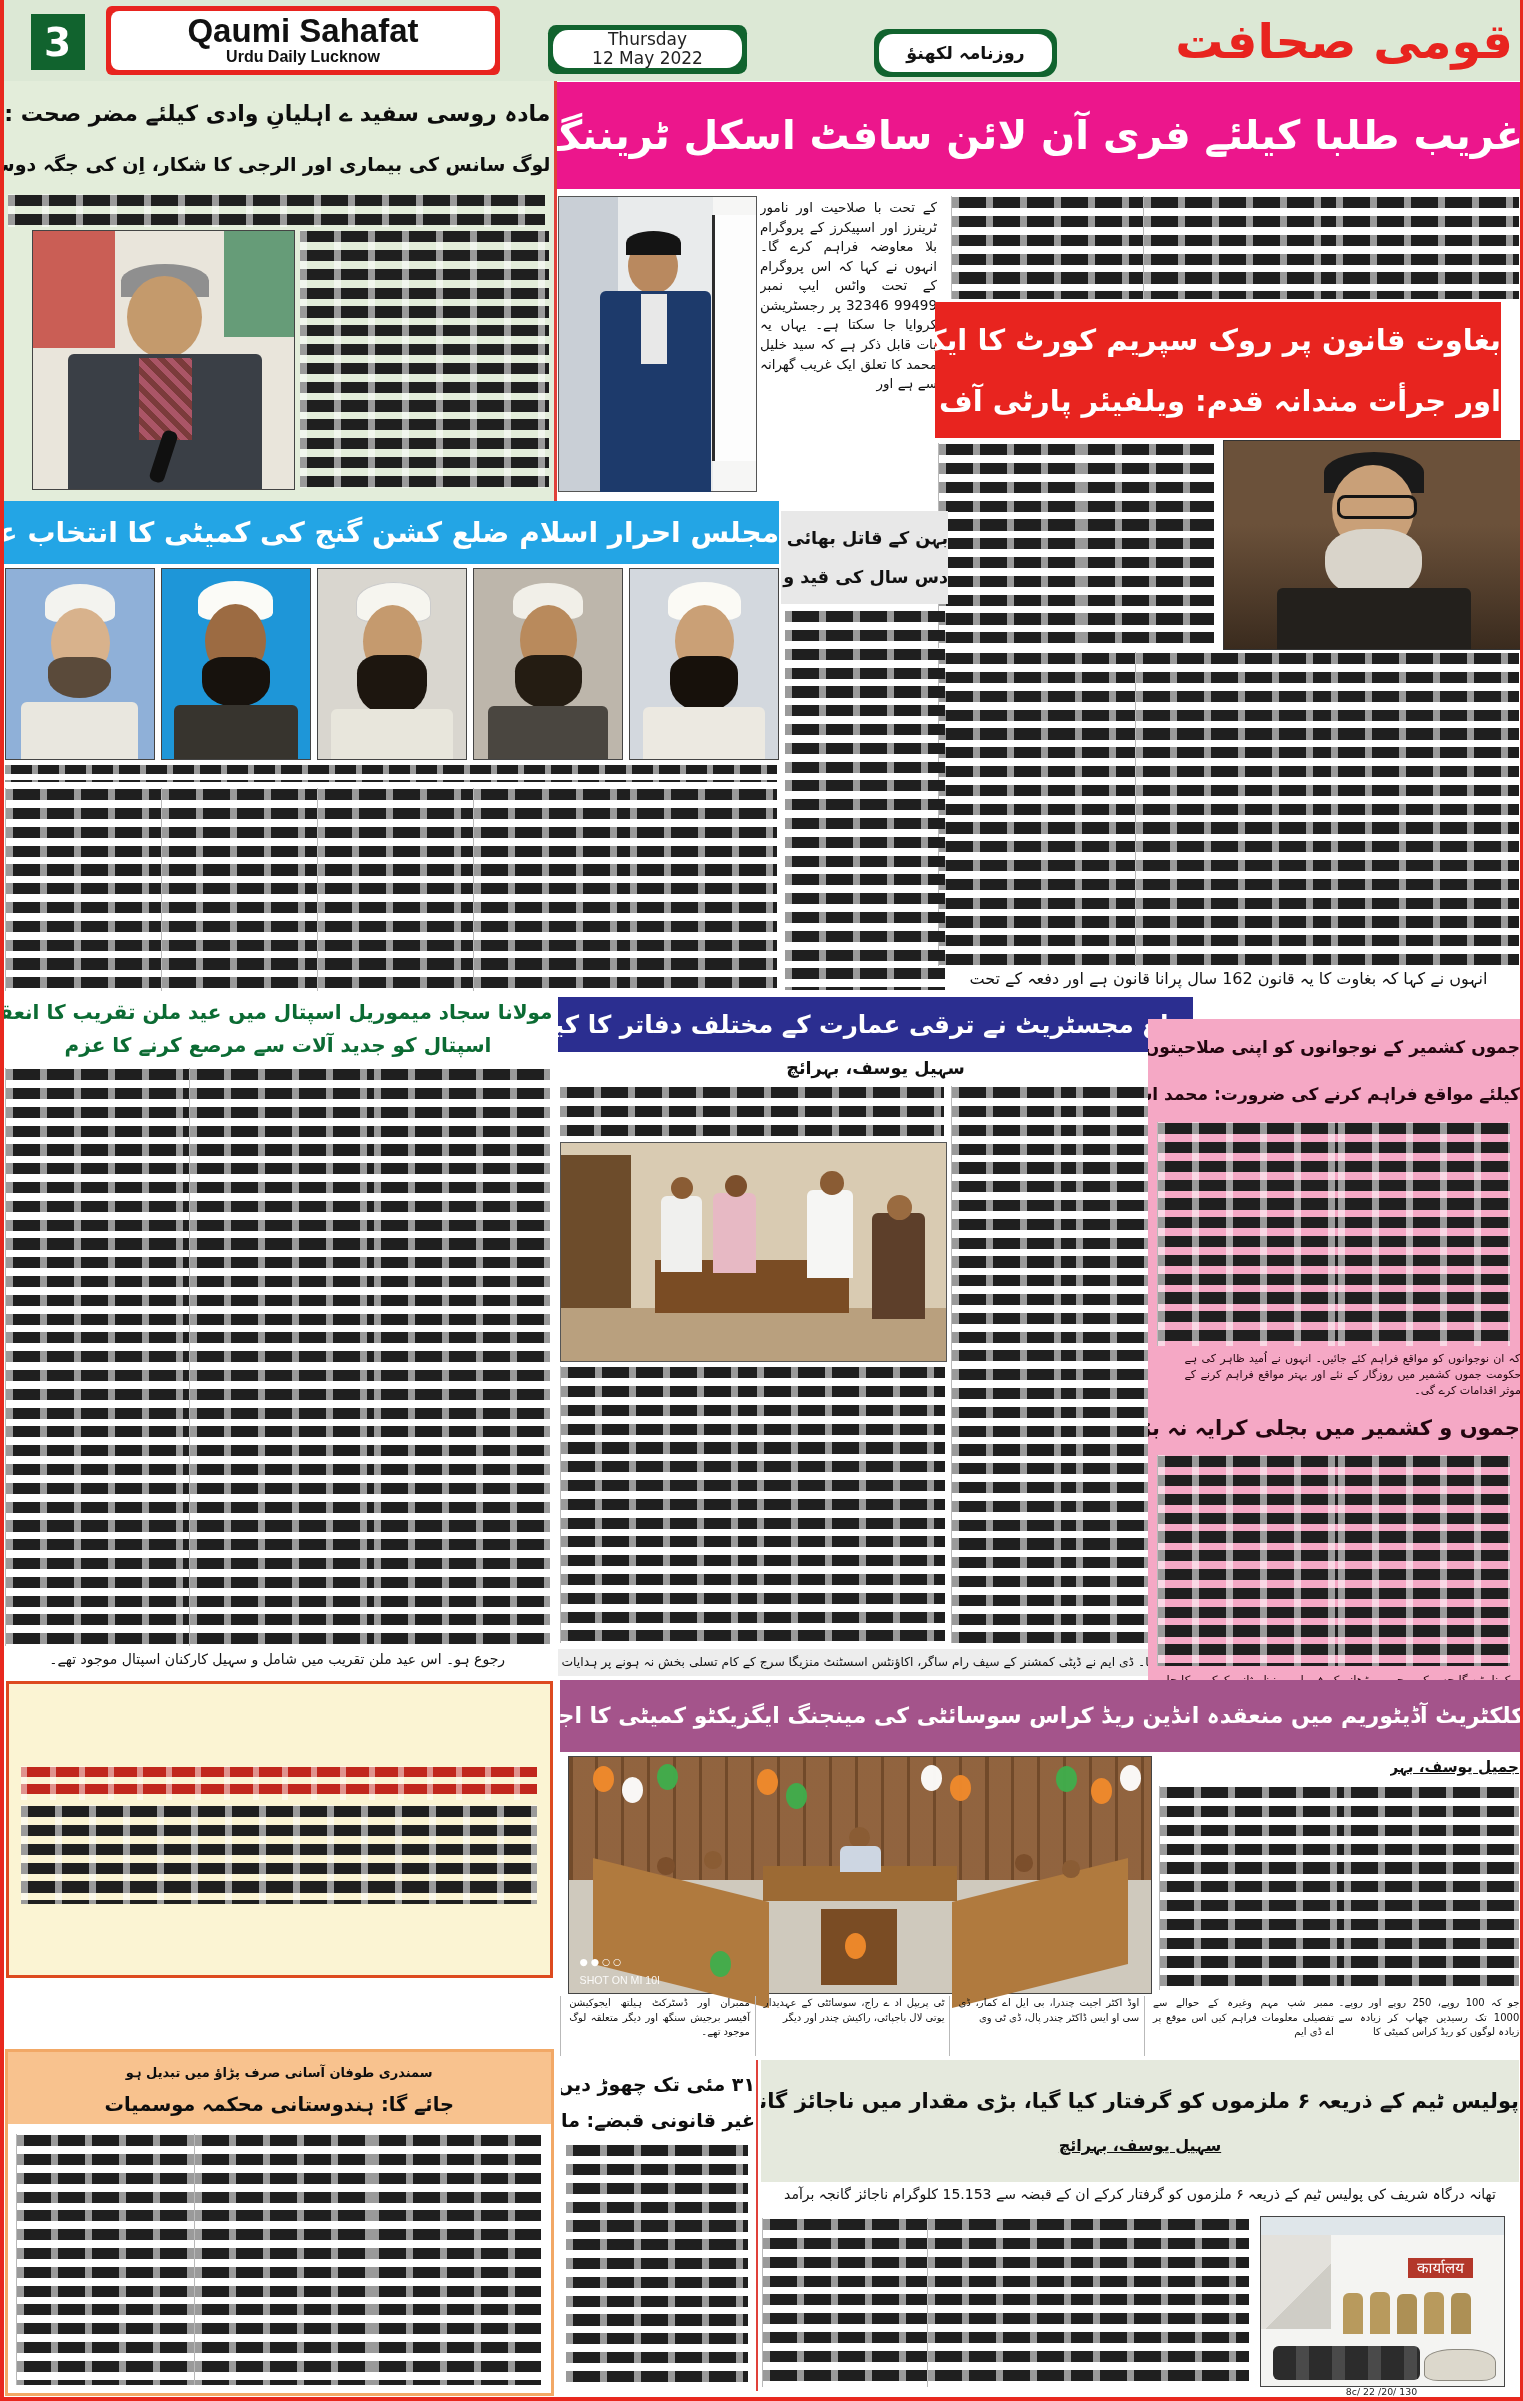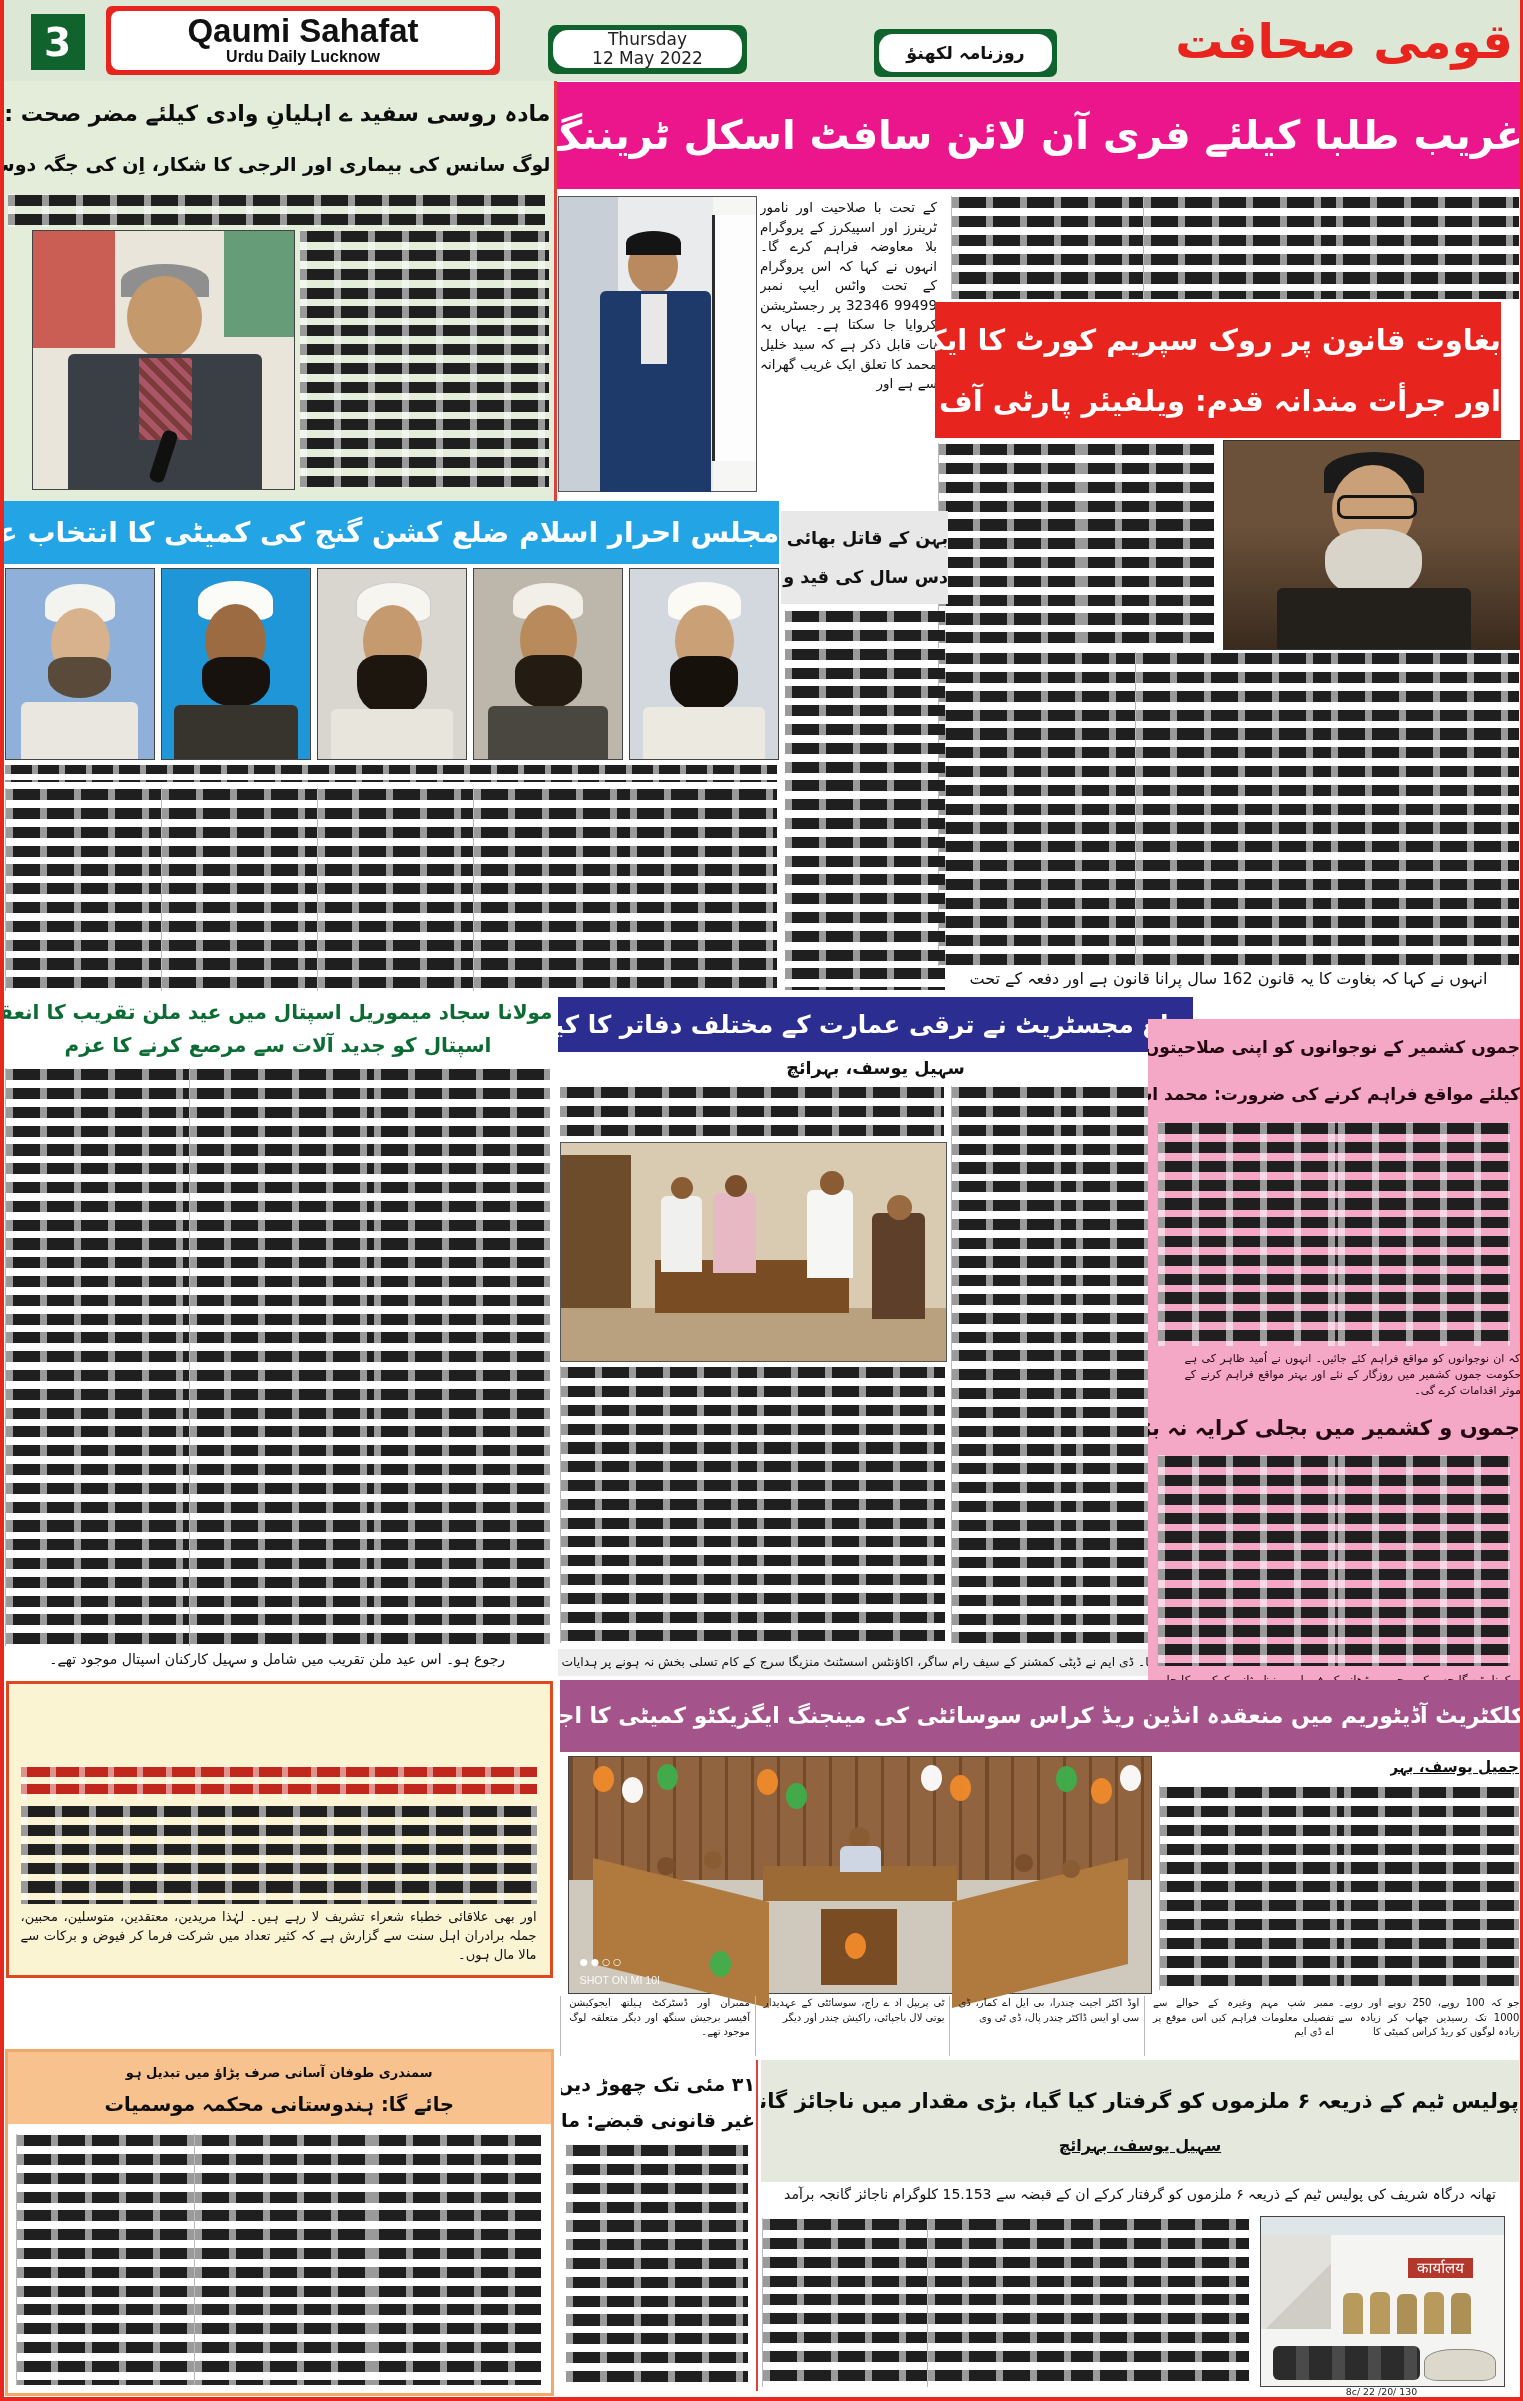--- a/index.html
+++ b/index.html
@@ -50,21 +50,21 @@
     </div>
   </div>
 
   <div class="abs" style="left:548px;top:24.6px;width:199px;height:49px;background:#11632e;border-radius:8.2px;">
     <div class="inner-white" style="border-radius:15.2px;">
       <div style="font-size:17px;color:#222;line-height:19.4px;">Thursday</div>
       <div style="font-size:17px;color:#222;line-height:19.4px;">12 May  2022</div>
     </div>
   </div>
 
-  <div class="abs" style="left:874px;top:29px;width:183px;height:48px;background:#11632e;border-radius:7px;">
+  <div class="abs" style="left:874px;top:29px;width:183px;height:48px;background:#11632e;border-radius:14px;">
     <div class="inner-white" style="border-radius:14px;">
       <div class="ur" style="font-size:17.6px;font-weight:bold;color:#111;">روزنامہ لکھنؤ</div>
     </div>
   </div>
 
   <div class="abs ur" style="left:1173px;top:8.2px;width:340px;height:66px;color:#e8241f;font-size:48px;font-weight:900;
               text-align:right;line-height:66px;white-space:nowrap;">قومی صحافت</div>
 
   <div class="abs hl ur" style="left:557px;top:82px;width:966px;height:107px;background:#ec168c;color:#fff;
               font-size:40px;line-height:107px;">غریب طلبا کیلئے فری آن لائن سافٹ اسکل ٹریننگ</div>
@@ -230,21 +230,20 @@
     <div class="cols" style="position:absolute;left:9.4px;top:436px;width:353px;height:211px;">
       <div class="col txt"></div>
       <div class="col txt"></div>
     </div>
     <div class="ur" style="position:absolute;left:9.4px;top:654px;width:353px;font-size:11.7px;text-align:right;color:#23060f;">کرنا پڑے گا جس کی وجہ یہ بڑھانے کے فیصلے پر نظر ثانی کرکے روکا جا سکتا ہے۔</div>
   </div>
 
   <div class="abs" style="left:5.9px;top:1681px;width:547px;height:297px;background:#fbf4d3;border:3.5px solid #dd4a1f;box-sizing:border-box;">
     <div class="txt-red" style="position:absolute;left:11.7px;top:82px;width:516px;height:34px;"></div>
     <div class="txt" style="position:absolute;left:11.7px;top:121px;width:516px;height:99px;"></div>
-    <div class="ur just" style="position:absolute;left:11.7px;top:224px;width:516px;height:59px;font-size:13px;color:#111;">اور بھی علاقائی خطباء شعراء تشریف لا رہے ہیں۔ لہٰذا مریدین، معتقدین، متوسلین، محبین، جملہ برادران اہل سنت سے گزارش ہے کہ کثیر تعداد میں شرکت فرما کر فیوض و برکات سے مالا مال ہوں۔</div>
   </div>
 
   <div class="abs hl ur" style="left:560px;top:1680px;width:964px;height:72px;background:#a4548b;color:#fff;font-size:22px;line-height:72px;">کلکٹریٹ آڈیٹوریم میں منعقدہ انڈین ریڈ کراس سوسائٹی کی مینجنگ ایگزیکٹو کمیٹی کا اجلاس اختتام پذیر</div>
   <div class="abs hl ur" style="left:1390px;top:1756px;width:129px;font-size:15.2px;line-height:23.5px;text-decoration:underline;color:#111;">جمیل یوسف، بہرائچ</div>
 
   <div class="abs" style="left:568px;top:1756px;width:582px;height:236px;border:0.6px solid #444;
               background:linear-gradient(180deg,#8a5a33 0 52%,#cfc9bd 52% 100%);">
     <div class="abs" style="left:0;top:0;width:100%;height:52%;background:repeating-linear-gradient(90deg,rgba(0,0,0,.18) 0 3.5px,rgba(255,255,255,.06) 3.5px 26px);"></div>
     <div class="abs" style="left:23.5px;top:123px;width:176px;height:106px;background:#b07a3e;transform:skewY(14deg);"></div>
     <div class="abs" style="right:23.5px;top:123px;width:176px;height:106px;background:#b07a3e;transform:skewY(-14deg);"></div>

